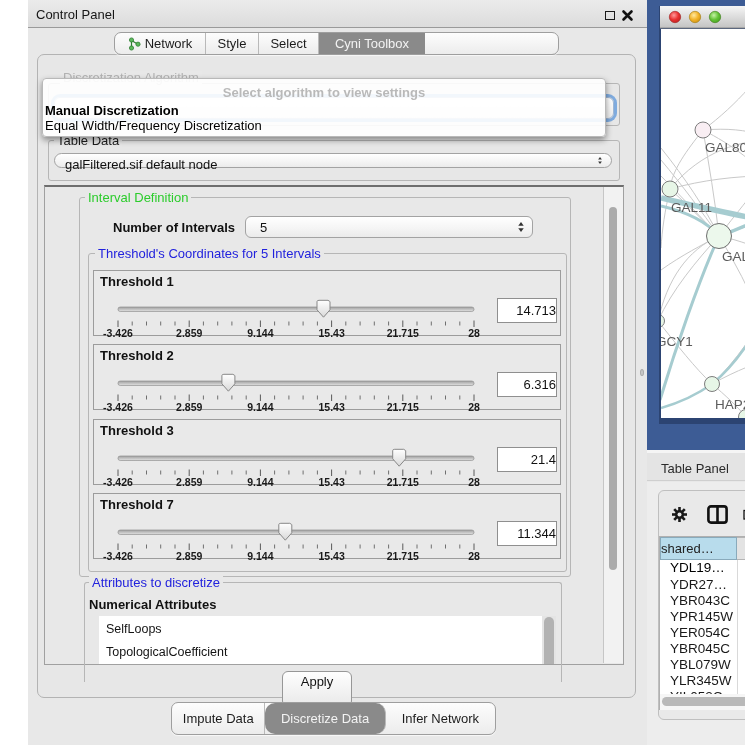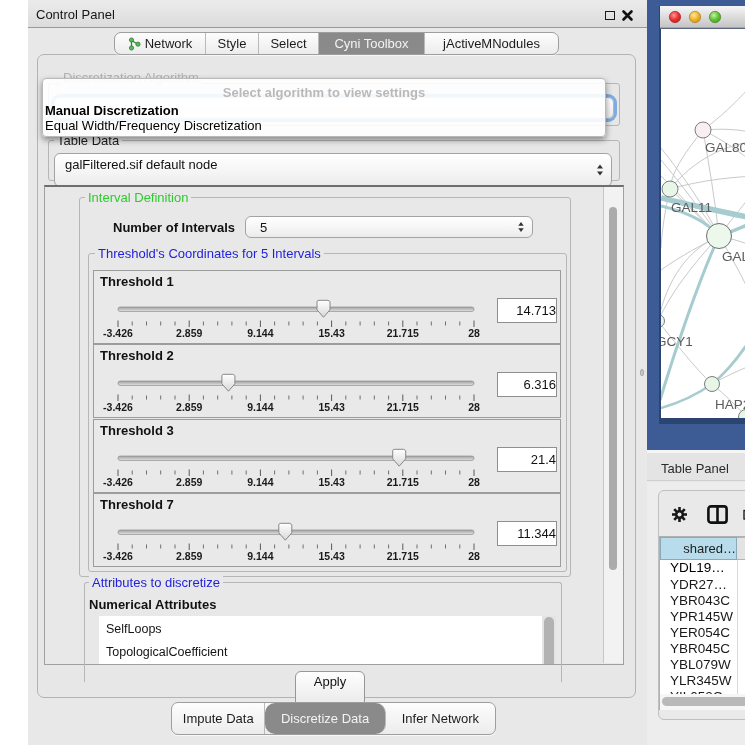--- a/index.html
+++ b/index.html
@@ -6,21 +6,21 @@
 #app{position:relative;width:745px;height:745px;overflow:hidden;background:#e8e8e8;font-family:"Liberation Sans",sans-serif;margin-left:28px;}
 .abs{position:absolute;}
 .grp{position:absolute;border:1px solid #b6b6b6;border-radius:3px;}
 .grpt{position:absolute;font-size:13px;background:#e8e8e8;padding:0 3px;line-height:13px;}
 .combo{position:absolute;background:linear-gradient(180deg,#ffffff 0%,#f4f4f4 60%,#ebebeb 100%);border:1px solid #a3a3a3;border-radius:6px;font-size:13px;color:#111;}
 .combo .ar{position:absolute;right:6px;top:0;height:100%;width:10px;}
 .seg{position:absolute;display:flex;border:1px solid #9e9e9e;border-radius:7px;overflow:hidden;background:linear-gradient(180deg,#fdfdfd,#ececec);box-shadow:0 1px 1px rgba(255,255,255,.7);}
 .seg div{font-size:13px;color:#1c1c1c;display:flex;align-items:center;justify-content:center;border-right:1px solid #b9b9b9;}
 .seg div:last-child{border-right:none;}
 .seg div.sel{background:#8a8a8a;color:#f3f3f3;}
-.thp{position:absolute;left:65px;width:468px;height:74px;border:1px solid #9c9c9c;background:#e9e9e9;}
+.thp{position:absolute;left:65px;width:468px;height:66px;border:1px solid #9c9c9c;background:#e9e9e9;}
 .vbox{position:absolute;left:403px;top:27px;width:60px;height:25px;background:#fff;border:1px solid #8f8f8f;font-size:13px;color:#111;text-align:right;line-height:23px;}
 .tht{position:absolute;left:6px;top:3px;font-size:13px;font-weight:bold;color:#111;}
 </style></head><body>
 <div id="app">
 
 <div class="abs" style="left:0;top:0;width:745px;height:28px;background:linear-gradient(180deg,#ebebeb,#dcdcdc);border-bottom:1px solid #9a9a9a;"></div>
 <div class="abs" style="left:8px;top:7px;font-size:13px;color:#161616;">Control Panel</div>
 <div class="abs" style="left:577px;top:11px;width:10px;height:9px;border:1.6px solid #1a1a1a;background:transparent;"></div>
 <svg class="abs" style="left:593px;top:9px;" width="13" height="13" viewBox="0 0 13 13">
       <path d="M2.5,2.5 L10.5,10.5 M10.5,2.5 L2.5,10.5" stroke="#111" stroke-width="2.6" stroke-linecap="round"></path>
@@ -31,30 +31,29 @@
 <div class="seg" style="left:86px;top:32px;width:445px;height:23px;text-align:right;">
  <div style="width:91px;"><svg width="13" height="14" viewBox="0 0 13 14" style="margin-right:4px;">
           <path d="M3.5,3.5 L3.5,10.5 M3.5,3.5 L9.5,7" stroke="#2f7d32" stroke-width="1.2" fill="none"></path>
           <circle cx="3.5" cy="3" r="2.1" fill="#5cb85c" stroke="#2f7d32" stroke-width="0.8"></circle>
           <circle cx="3.5" cy="11" r="2.1" fill="#5cb85c" stroke="#2f7d32" stroke-width="0.8"></circle>
           <circle cx="10" cy="7.2" r="2.1" fill="#5cb85c" stroke="#2f7d32" stroke-width="0.8"></circle>
         </svg>Network</div>
  <div style="width:53px;">Style</div>
  <div style="width:60px;">Select</div>
  <div class="sel" style="width:106px;">Cyni Toolbox</div>
- <div style="width:133px;">jActiveMNodules</div>
 </div>
 
 <div class="grp" style="left:20px;top:83px;width:572px;height:43px;"></div>
 <div class="grpt" style="left:32px;top:71px;color:#b2b2b2;">Discretization Algorithm</div>
 <div class="abs" style="left:26px;top:97px;width:560px;height:22px;background:linear-gradient(180deg,#fff,#ececec);border:1px solid #9fb7d4;border-radius:6px;box-shadow:0 0 0 3px rgba(92,151,219,0.75);"></div>
 
 <div class="grp" style="left:20px;top:140px;width:572px;height:41px;"></div>
 <div class="grpt" style="left:26px;top:134px;color:#1d1d1d;">Table Data</div>
-<div class="combo" style="left:26px;top:153px;width:558px;height:34px;">
+<div class="combo" style="left:26px;top:153px;width:558px;height:15px;border-radius:9px;">
  <span style="position:absolute;left:10px;top:3px;">galFiltered.sif default node</span>
  <svg class="ar" width="10" height="21" viewBox="0 0 10 21">
         <path d="M5,5 L8,9 L2,9 Z" fill="#333"></path>
         <path d="M5,16 L8,12 L2,12 Z" fill="#333"></path>
       </svg>
 </div>
 
 <div class="abs" style="left:16px;top:185px;width:580px;height:480px;border:1px solid #a0a0a0;border-top:2px solid #6e6e6e;background:#e8e8e8;"></div>
 <div class="abs" style="left:575px;top:187px;width:1px;height:476px;background:#c6c6c6;"></div>
 <div class="abs" style="left:576px;top:187px;width:19px;height:476px;background:#f2f2f2;"></div>
@@ -179,21 +178,21 @@
 
 <div class="grp" style="left:56px;top:582px;width:478px;height:100px;border-bottom:none;border-bottom-left-radius:0;border-bottom-right-radius:0;"></div>
 <div class="grpt" style="left:61px;top:576px;color:#2222dd;">Attributes to discretize</div>
 <div class="abs" style="left:61px;top:597px;font-size:13px;font-weight:bold;color:#111;">Numerical Attributes</div>
 <div class="abs" style="left:71px;top:616px;width:457px;height:48px;background:#ffffff;overflow:hidden;">
  <div style="position:absolute;left:7px;top:2px;font-size:12.5px;color:#141414;line-height:23px;">SelfLoops<br>TopologicalCoefficient<br>BetweennessCentrality<br>NeighborhoodConnectivity</div>
  <div style="position:absolute;right:0;top:0;width:14px;height:48px;background:#e4e4e4;"></div>
  <div style="position:absolute;right:2px;top:1px;width:10px;height:56px;background:#b2b2b2;border-radius:5px;"></div>
 </div>
 
-<div class="abs" style="left:267px;top:671px;width:70px;height:36px;background:linear-gradient(180deg,#fefefe,#e9e9e9);border:1px solid #979797;border-radius:6px;font-size:13px;color:#111;text-align:center;line-height:20px;">Apply</div>
+<div class="abs" style="left:254px;top:671px;width:70px;height:36px;background:linear-gradient(180deg,#fefefe,#e9e9e9);border:1px solid #979797;border-radius:6px;font-size:13px;color:#111;text-align:center;line-height:20px;">Apply</div>
 
 <div class="seg" style="left:143px;top:702px;width:325px;height:33px;">
  <div style="width:94px;">Impute Data</div>
  <div class="sel" style="width:121px;border-radius:10px;">Discretize Data</div>
  <div style="width:110px;">Infer Network</div>
 </div>
 <div class="abs" style="left:612px;top:369px;width:4px;height:7px;border-radius:50%;background:#c9c9c9;border:1px solid #ababab;"></div>
 
 <svg class="abs" style="left:619px;top:0;" width="126" height="455" viewBox="0 0 126 455">
 <defs>
@@ -312,21 +311,21 @@
 </svg>
 <svg class="abs" style="left:715px;top:509px;" width="26" height="11" viewBox="0 0 26 11">
 <g fill="none" stroke="#111" stroke-width="1.3">
 <rect x="1" y="1.5" width="8.5" height="8.5"></rect>
         <path d="M2.8,5.5 L4.6,7.6 L8.3,2.6"></path>
 <rect x="14.5" y="1.5" width="8.5" height="8.5"></rect>
         <path d="M16.3,5.5 L18.1,7.6 L21.8,2.6"></path>
 </g>
 </svg>
 <div class="abs" style="left:631px;top:536px;width:114px;height:174px;overflow:hidden;background:#fff;border-left:1px solid #b0b0b0;border-top:1px solid #b0b0b0;">
-      <div style="position:absolute;left:0;top:0;width:77px;height:23px;background:#b8dcec;border:1px solid #89aabb;font-size:13px;color:#222;text-align:right;line-height:21px;">shared…</div>
+      <div style="position:absolute;left:0;top:0;width:77px;height:23px;background:#b8dcec;border:1px solid #89aabb;font-size:13px;color:#222;text-align:left;line-height:21px;">shared…</div>
       <div style="position:absolute;left:77px;top:0;width:60px;height:23px;background:#e3e3e3;border:1px solid #b5b5b5;border-left:none;"></div>
       <div style="position:absolute;left:104px;top:4px;font-size:13px;color:#222;">na…</div>
       <div style="position:absolute;left:10px;top:23.4px;font-size:13.5px;color:#000000;">YDL19…</div>
       <div style="position:absolute;left:85px;top:23.4px;font-size:13.5px;color:#191919;">YDL19</div>
       <div style="position:absolute;left:10px;top:39.5px;font-size:13.5px;color:#191919;">YDR27…</div>
       <div style="position:absolute;left:85px;top:39.5px;font-size:13.5px;color:#191919;">YDR27</div>
       <div style="position:absolute;left:10px;top:55.5px;font-size:13.5px;color:#191919;">YBR043C</div>
       <div style="position:absolute;left:85px;top:55.5px;font-size:13.5px;color:#191919;">YBR04</div>
       <div style="position:absolute;left:10px;top:71.6px;font-size:13.5px;color:#191919;">YPR145W</div>
       <div style="position:absolute;left:85px;top:71.6px;font-size:13.5px;color:#191919;">YPR14</div>

